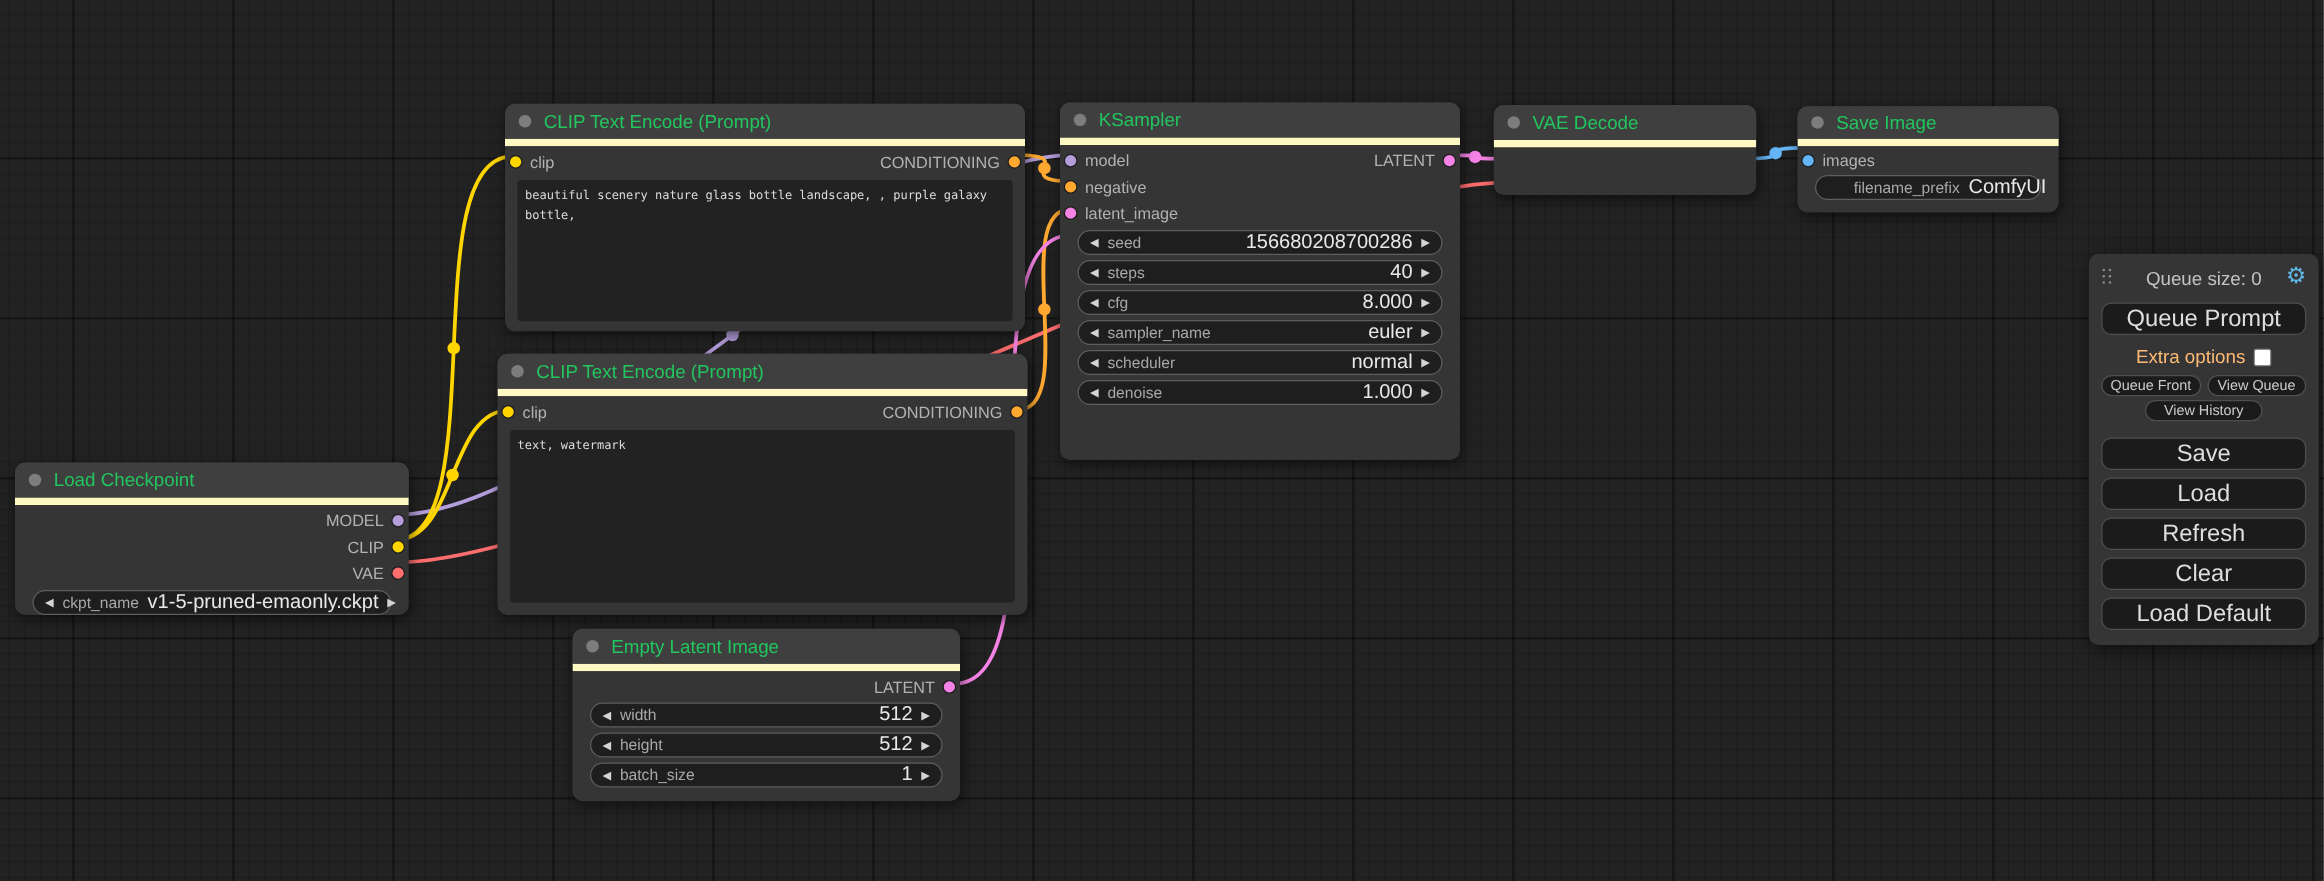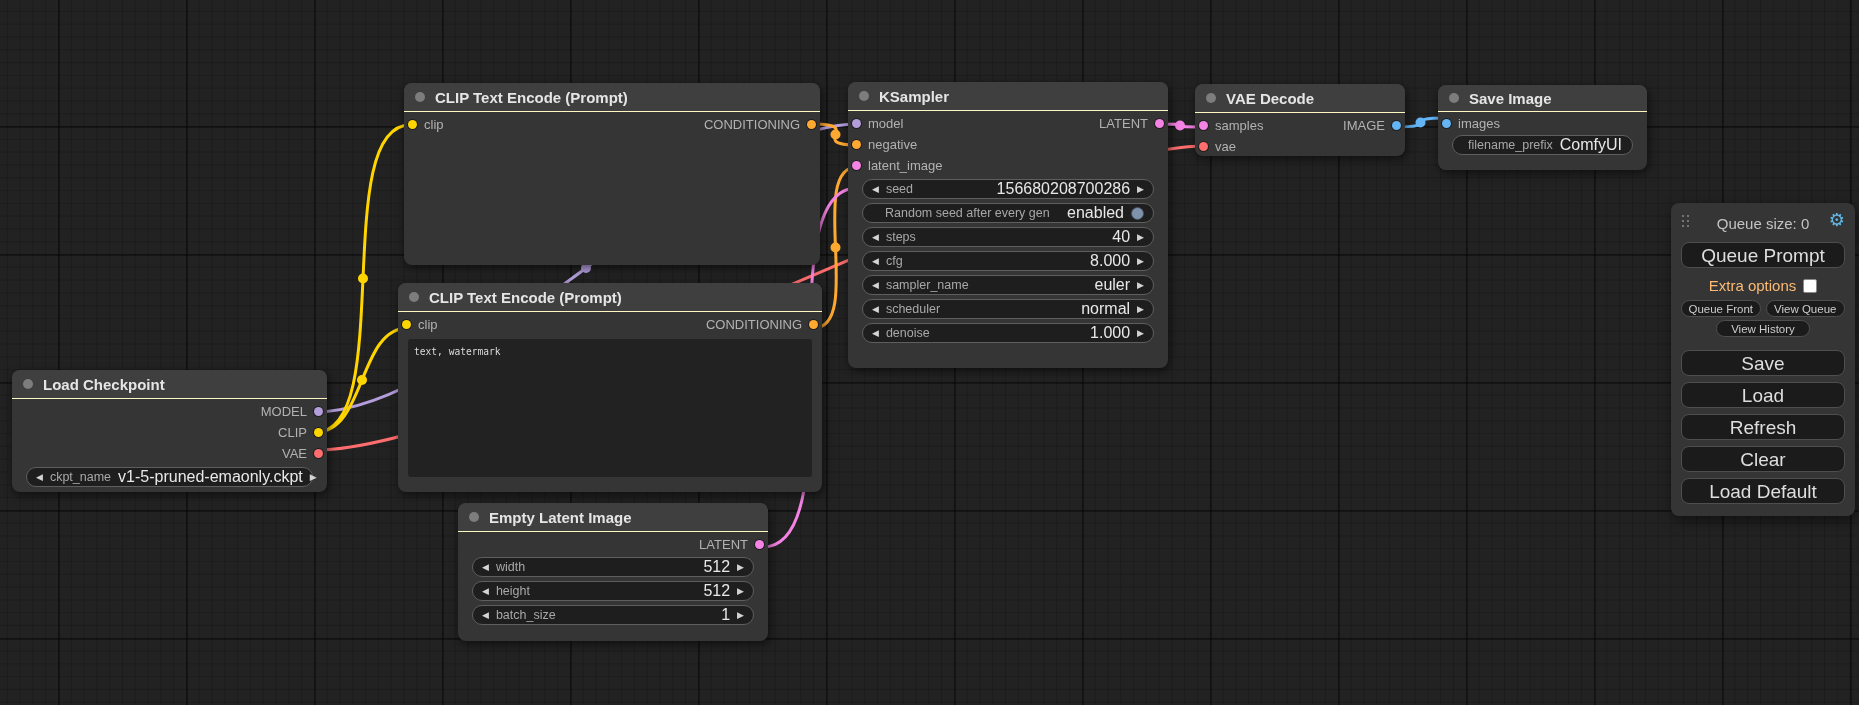--- a/index.html
+++ b/index.html
@@ -8,22 +8,22 @@
     background-image:
       linear-gradient(rgba(0,0,0,.38) 2px, transparent 2px),
       linear-gradient(90deg, rgba(0,0,0,.38) 2px, transparent 2px),
       linear-gradient(rgba(0,0,0,.17) 1px, transparent 1px),
       linear-gradient(90deg, rgba(0,0,0,.17) 1px, transparent 1px);
     background-size:128px 128px,128px 128px,12.8px 12.8px,12.8px 12.8px;
     background-position:58px -2px,58px -2px,58px -2px,58px -2px;}
   #wires{position:absolute;inset:0;z-index:1;pointer-events:none;}
   .node{position:absolute;z-index:2;background:#353535;border-radius:8px;
     box-shadow:1.5px 3px 10px rgba(0,0,0,.55);}
-  .ntitle{height:28px;background:#3f3f3f;border-radius:8px 8px 0 0;border-bottom:1px solid #fef9c3;
-    display:flex;align-items:center;gap:10px;padding:0 11px;color:#e5e5e5;font-size:15px;font-weight:bold;}
+  .ntitle{height:28px;background:#3f3f3f;border-radius:8px 8px 0 0;border-bottom:6px solid #fef9c3;
+    display:flex;align-items:center;gap:10px;padding:0 11px;color:#22c55e;font-size:15px;}
   .tdot{width:10px;height:10px;border-radius:50%;background:#7d7d7d;flex:none;}
   .nbody{padding-top:2px;}
   .srow{display:flex;align-items:center;justify-content:space-between;height:21px;padding:0 4px;}
   .srow.outonly{justify-content:flex-end;}
   .pg{display:flex;align-items:center;gap:7px;}
   .pdot{width:9px;height:9px;border-radius:50%;flex:none;box-shadow:0 0 0 1px rgba(0,0,0,.45);}
   .plabel{font-size:13px;color:#b2b2b2;}
   .pill{height:20px;margin:0 14px 4px 14px;background:#1e1e1e;border:1px solid #5e5e5e;
     border-radius:11px;display:flex;align-items:center;gap:7px;padding:0 9px;box-sizing:border-box;}
   .pill .arr{font-size:9px;color:#d4d4d4;line-height:1;}
@@ -122,20 +122,21 @@
     <div class="srow">
       <span class="pg">
         <span class="pdot" style="background-color: rgb(255, 213, 0);"></span>
         <span class="plabel">clip</span>
       </span>
       <span class="pg">
         <span class="plabel">CONDITIONING</span>
         <span class="pdot" style="background-color: rgb(255, 169, 49);"></span>
       </span>
     </div>
+    <div class="prompt-box" style="height:113px;">beautiful scenery nature glass bottle landscape, , purple galaxy bottle,</div>
   </div>
 </div>
 
 <div class="node" style="left:398px;top:283px;width:424px;height:209px;">
   <div class="ntitle">
     <span class="tdot"></span>
     <span>CLIP Text Encode (Prompt)</span>
   </div>
   <div class="nbody">
     <div class="srow">
@@ -179,25 +180,20 @@
       <span class="pdot" style="background-color: rgb(245, 131, 229);"></span>
       <span class="plabel">latent_image</span>
         </span>
     </div>
     <div class="pill">
       <span class="arr">◀</span>
       <span class="wl">seed</span>
       <span class="wv">156680208700286</span>
       <span class="arr">▶</span>
     </div>
-    <div class="pill toggle">
-      <span class="wl">Random seed after every gen</span>
-      <span class="wv">enabled</span>
-      <span class="tcircle" style="background-color: rgb(126, 147, 171);"></span>
-    </div>
     <div class="pill">
       <span class="arr">◀</span>
       <span class="wl">steps</span>
       <span class="wv">40</span>
       <span class="arr">▶</span>
     </div>
     <div class="pill">
       <span class="arr">◀</span>
       <span class="wl">cfg</span>
       <span class="wv">8.000</span>
@@ -255,54 +251,36 @@
       <span class="arr">▶</span>
     </div>
   </div>
 </div>
 
 <div class="node" style="left:1195px;top:84px;width:210px;height:72px;">
   <div class="ntitle">
     <span class="tdot"></span>
     <span>VAE Decode</span>
   </div>
-  <div class="nbody">
-    <div class="srow">
-      <span class="pg">
-        <span class="pdot" style="background-color: rgb(245, 131, 229);"></span>
-        <span class="plabel">samples</span>
-      </span>
-      <span class="pg">
-        <span class="plabel">IMAGE</span>
-        <span class="pdot" style="background-color: rgb(100, 181, 246);"></span>
-      </span>
-    </div>
-    <div class="srow">
-        <span class="pg">
-      <span class="pdot" style="background-color: rgb(255, 110, 110);"></span>
-      <span class="plabel">vae</span>
-        </span>
-    </div>
-  </div>
 </div>
 
 <div class="node" style="left:1438px;top:85px;width:209px;height:85px;">
   <div class="ntitle" style="height:26px;">
     <span class="tdot"></span>
     <span>Save Image</span>
   </div>
   <div class="nbody">
     <div class="srow" style="height:19px;margin-bottom:2px;">
         <span class="pg">
       <span class="pdot" style="background-color: rgb(100, 181, 246);"></span>
       <span class="plabel">images</span>
         </span>
     </div>
     <div class="pill">
-      <span class="wl" style="padding-left:6px;">filename_prefix</span>
+      <span class="wl" style="padding-left:6px;margin-left:15px;">filename_prefix</span>
       <span class="wv" style="margin-right:14px;">ComfyUI</span>
     </div>
   </div>
 </div>
 
 <div id="menu">
   <div class="mhead">
     <span class="drag-dots">
       <i style="left:0;top:0"></i>
         <i style="left:5px;top:0"></i>

